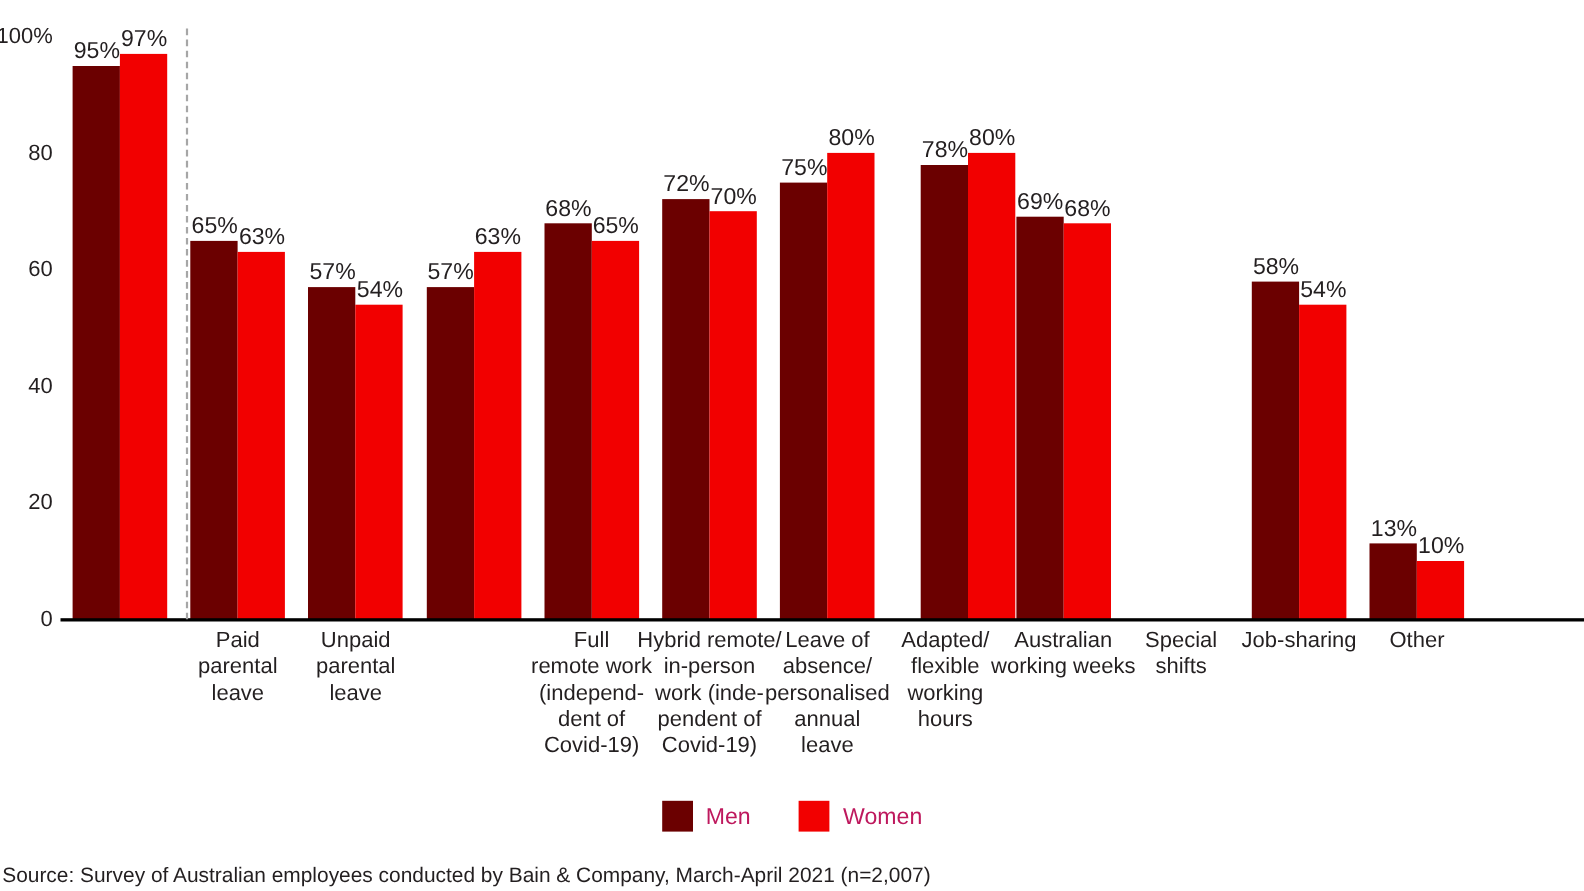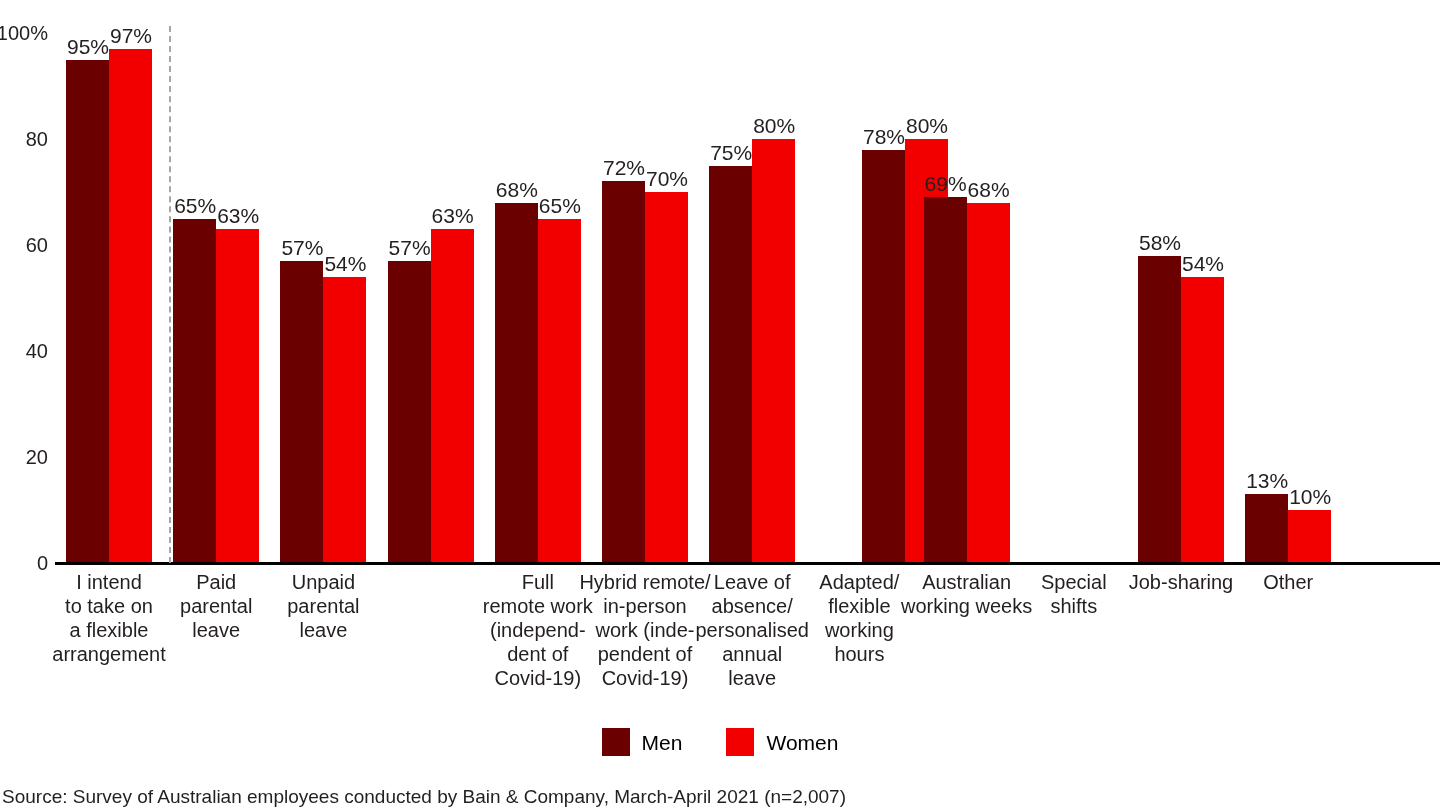--- a/index.html
+++ b/index.html
@@ -116,21 +116,21 @@
     justify-content: center;
     align-items: center;
     gap: 44px;
   }
   .legend-item {
     display: flex;
     align-items: center;
     gap: 12px;
   }
   .swatch { width: 28px; height: 28px; }
-  .legend-text { font-size: 21px; line-height: 21px; color: #000000; }
+  .legend-text { font-size: 21px; line-height: 21px; color: #be185d; }
 
   
   #source {
     position: absolute;
     left: 2px;
     top: 786px;
     font-size: 19px;
     line-height: 22px;
     color: #231f20;
     white-space: nowrap;
@@ -188,21 +188,21 @@
           <div class="vlabel men" style="bottom: 384.6px;">72%</div>
           <div class="bar women" style="height: 371px; background: rgb(242, 0, 0);"></div>
           <div class="vlabel women" style="bottom: 374px;">70%</div>
         </div>
         <div class="group" style="left: 709.2px; width: 86px;">
           <div class="bar men" style="height: 397.5px; background: rgb(107, 0, 0);"></div>
           <div class="vlabel men" style="bottom: 400.5px;">75%</div>
           <div class="bar women" style="height: 424px; background: rgb(242, 0, 0);"></div>
           <div class="vlabel women" style="bottom: 427px;">80%</div>
         </div>
-        <div class="group" style="left: 862px; width: 86px;">
+        <div class="group" style="left: 837px; width: 86px;">
           <div class="bar men" style="height: 413.4px; background: rgb(107, 0, 0);"></div>
           <div class="vlabel men" style="bottom: 416.4px;">78%</div>
           <div class="bar women" style="height: 424px; background: rgb(242, 0, 0);"></div>
           <div class="vlabel women" style="bottom: 427px;">80%</div>
         </div>
         <div class="group" style="left: 923.6px; width: 86px;">
           <div class="bar men" style="height: 365.7px; background: rgb(107, 0, 0);"></div>
           <div class="vlabel men" style="bottom: 368.7px;">69%</div>
           <div class="bar women" style="height: 360.4px; background: rgb(242, 0, 0);"></div>
           <div class="vlabel women" style="bottom: 363.4px;">68%</div>
@@ -219,26 +219,20 @@
           <div class="bar women" style="height: 53px; background: rgb(242, 0, 0);"></div>
           <div class="vlabel women" style="bottom: 56px;">10%</div>
         </div>
       </div>
 
     <div id="baseline"></div>
     <div id="divider"></div>
   </div>
 
   <div id="cats">
-      <div class="cat" style="left: 34px; width: 150px;">
-        <div>I intend</div>
-        <div>to take on</div>
-        <div>a flexible</div>
-        <div>arrangement</div>
-      </div>
       <div class="cat" style="left: 141.2px; width: 150px;">
         <div>Paid</div>
         <div>parental</div>
         <div>leave</div>
       </div>
       <div class="cat" style="left: 248.4px; width: 150px;">
         <div>Unpaid</div>
         <div>parental</div>
         <div>leave</div>
       </div>

